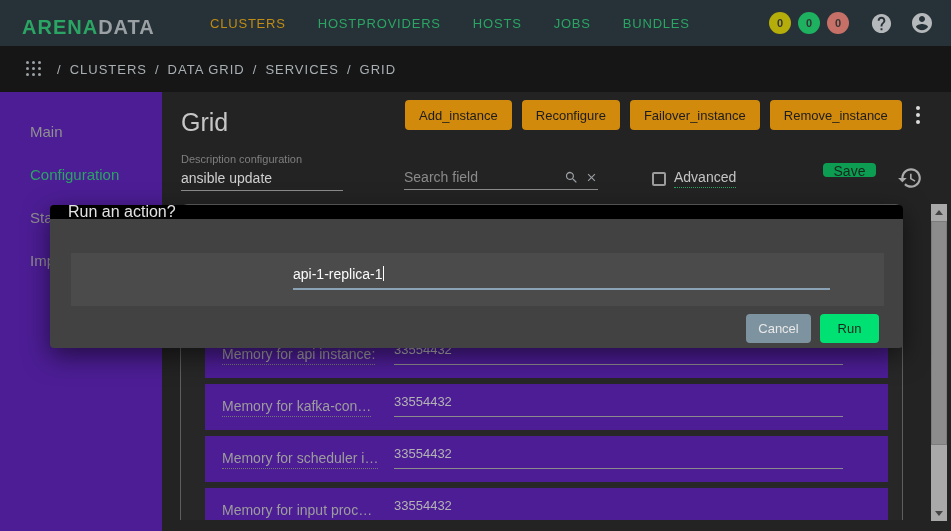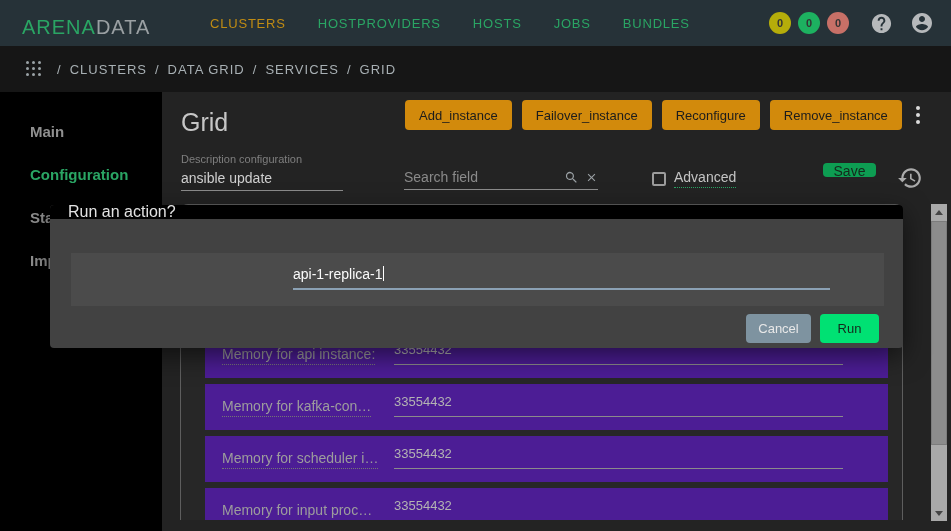--- a/index.html
+++ b/index.html
@@ -2,21 +2,21 @@
 <html style="--accent-green: #2aa564; --accent-orange: #c08c13; --button-orange: #d28a0c; --save-green: #0d9d52; --run-green: #00e173; --cancel-gray: #7e93a0;"><head>
 <meta charset="utf-8">
 <style>
   * { margin:0; padding:0; box-sizing:border-box; }
   body { background:#111; font-family:"Liberation Sans", sans-serif; }
   .screen { position:relative; width:951px; height:531px; overflow:hidden; background:#232323; }
 
   
   .topbar { position:absolute; left:0; top:0; width:951px; height:46px; background:#263238; z-index:5; }
   .logo { position:absolute; left:22px; top:0; height:55px; display:flex; align-items:center;
-          font-size:20px; font-weight:400; letter-spacing:1px; }
+          font-size:20px; font-weight:700; letter-spacing:1px; }
   .logo .p1 { color:var(--accent-green,#2aa564); }
   .logo .p2 { color:#9aa0a3; }
   .main-nav { position:absolute; left:210px; top:0; height:46px; display:flex; gap:32px; align-items:center; }
   .nav-item { font-size:13px; letter-spacing:.8px; color:var(--accent-green,#2aa564); cursor:pointer; text-decoration:none; }
   .nav-item.active { color:var(--accent-orange,#c08c13); }
   .topbar-right { position:absolute; right:17px; top:0; height:46px; display:flex; align-items:center; gap:7px; }
   .badge { width:22px; height:22px; border-radius:50%; display:flex; align-items:center; justify-content:center;
            font-size:11px; font-weight:700; color:#343434; }
   .icon-btn { background:none; border:none; padding:0; display:flex; align-items:center; cursor:pointer; }
   .icon-help { margin-left:14px; }
@@ -33,21 +33,21 @@
   .crumb { color:#a8b0b4; text-decoration:none; cursor:pointer; }
   .crumb::before { content:"/"; margin:0 8px; color:#a8b0b4; }
   .actions { position:absolute; left:405px; top:54px; display:flex; gap:10px; }
   .action-btn { height:30px; padding:0 14px; background:var(--button-orange,#d28a0c); color:#1c1c1c;
                 border:none; border-radius:4px; font-size:13px; font-family:inherit; cursor:pointer; }
   .kebab { position:absolute; left:908px; top:55px; width:20px; height:28px; background:none; border:none;
            display:flex; flex-direction:column; align-items:center; justify-content:center; gap:3px; cursor:pointer; }
   .kebab span { width:4px; height:4px; border-radius:50%; background:#dcdcdc; }
 
   
-  .sidebar { position:absolute; left:0; top:92px; width:162px; height:439px; background:#000000;font-weight:bold; }
+  .sidebar { position:absolute; left:0; top:92px; width:162px; height:439px; background:#4c1d95; }
   .sidebar ul { list-style:none; padding-top:18px; }
   .sidebar li { height:43px; line-height:43px; padding-left:30px; font-size:15px; color:#909090; cursor:pointer; }
   .sidebar li.active { color:var(--accent-green,#2aa564); }
 
   
   .page-title { position:absolute; left:181px; top:108px; font-size:25px; color:#c6c6c6; font-weight:400; }
   .desc-label { position:absolute; left:181px; top:153px; font-size:11px; color:#7f7f7f; }
   .desc-field { position:absolute; left:181px; top:169px; width:162px; border-bottom:1px solid #8b8b8b; padding-bottom:3px; }
   .desc-field input { width:100%; background:transparent; border:none; outline:none; font-family:inherit;
                       font-size:14px; color:#cfcfcf; }
@@ -166,23 +166,23 @@
         <a class="crumb">DATA GRID</a>
 
         <a class="crumb">SERVICES</a>
 
         <a class="crumb">GRID</a>
       </nav>
     <div class="actions">
 
         <button class="action-btn">Add_instance</button>
 
+        <button class="action-btn">Reconfigure</button>
+
         <button class="action-btn">Failover_instance</button>
-
-        <button class="action-btn">Reconfigure</button>
 
         <button class="action-btn">Remove_instance</button>
       </div>
     <button class="kebab">
         <span></span>
         <span></span>
         <span></span>
       </button>
   </div>
 

